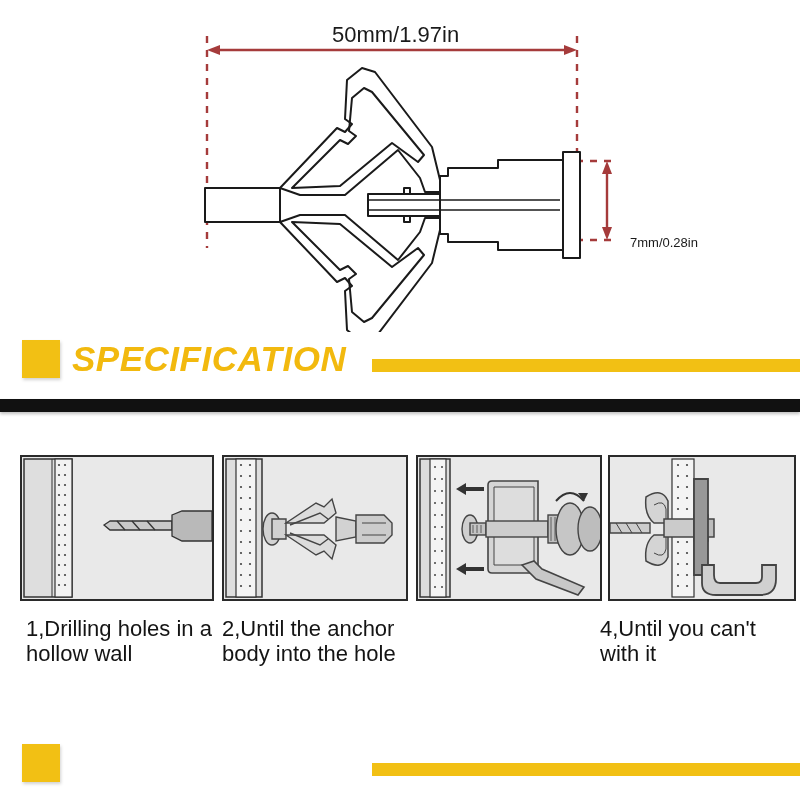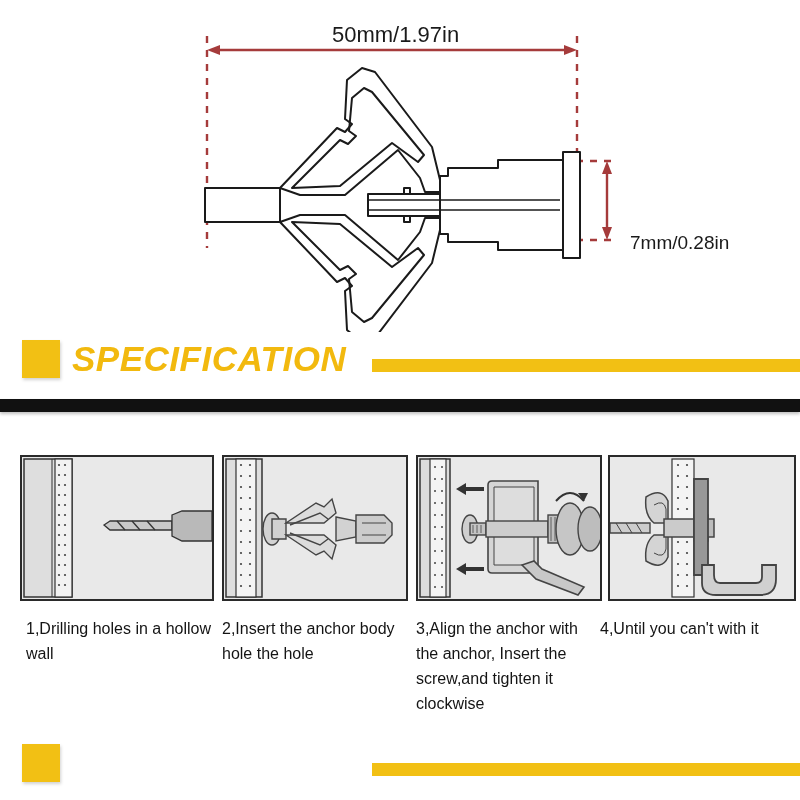--- a/index.html
+++ b/index.html
@@ -38,21 +38,21 @@
     white-space: pre;
   }
   .dim-width-label {
     left: 332px;
     top: 22px;
     font-size: 22px;
   }
   .dim-height-label {
     left: 630px;
     top: 178px;
-    font-size: 19px;
+    font-size: 13px;
     line-height: 26px;
   }
 
   
   .banner {
     position: absolute;
     left: 0;
     width: 800px;
     height: 56px;
   }
@@ -136,21 +136,21 @@
   .captions-row {
     position: absolute;
     left: 0;
     top: 616px;
     width: 800px;
     height: 115px;
   }
   .caption {
     position: absolute;
     top: 0;
-    font-size: 16px;
+    font-size: 22px;
     line-height: 25px;
     color: #141414;
     font-family: "Liberation Sans", sans-serif;
   }
   .cap-1 { left: 26px; width: 190px; }
   .cap-2 { left: 222px; width: 185px; }
   .cap-3 { left: 416px; width: 180px; }
   .cap-4 { left: 600px; width: 198px; }
 </style>
 </head>
@@ -514,21 +514,20 @@
           <path d="M 92,108 L 92,126 Q 92,138 106,138 L 150,138 Q 166,138 166,122 L 166,108
                    L 152,108 L 152,120 Q 152,126 146,126 L 110,126 Q 104,126 104,118 L 104,108 Z"></path>
         </g>
       </svg>
     </div>
   </div>
 </div>
 
 <div class="captions-row">
   <div class="caption cap-1">1,Drilling holes in a hollow wall</div>
-  <div class="caption cap-2">2,Insert the anchor body hole the hole</div>
-  <div class="caption cap-3">3,Align the anchor with the anchor, Insert the screw,and tighten it clockwise</div>
+  <div class="caption cap-2">2,Until the anchor body into the hole</div>
   <div class="caption cap-4">4,Until you can't with it</div>
 </div>
 
 <div class="banner banner-using">
   <div class="banner-square"></div>
   <div class="banner-rule"></div>
 </div>
 
 </body></html>

